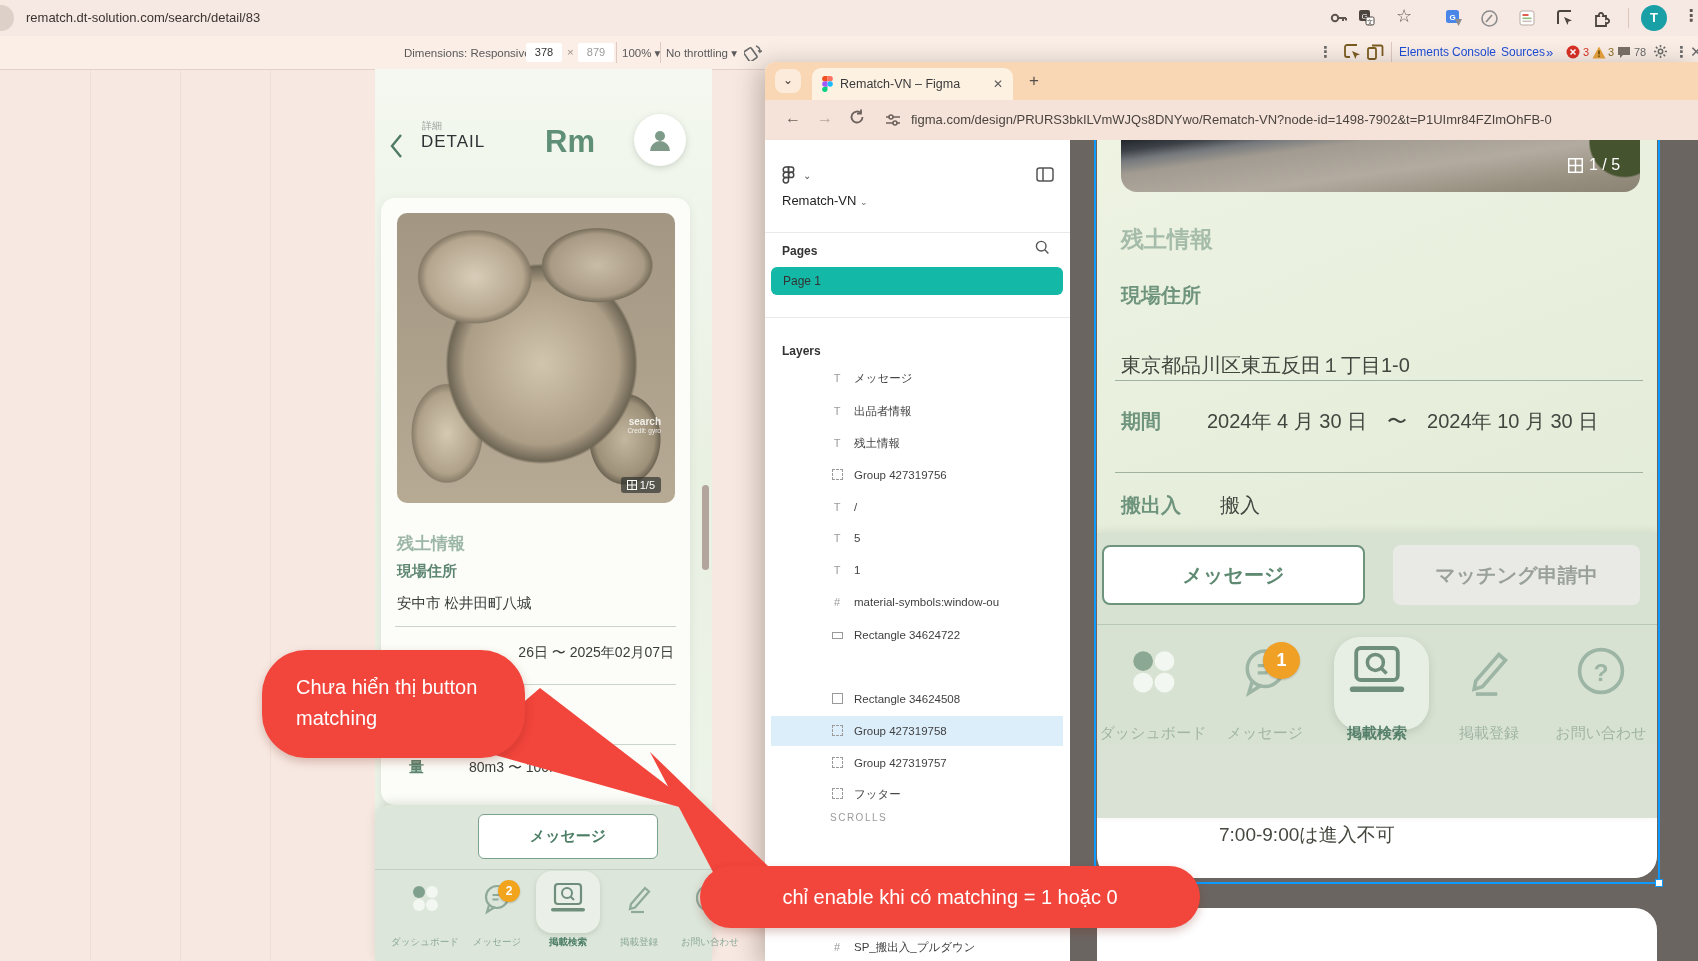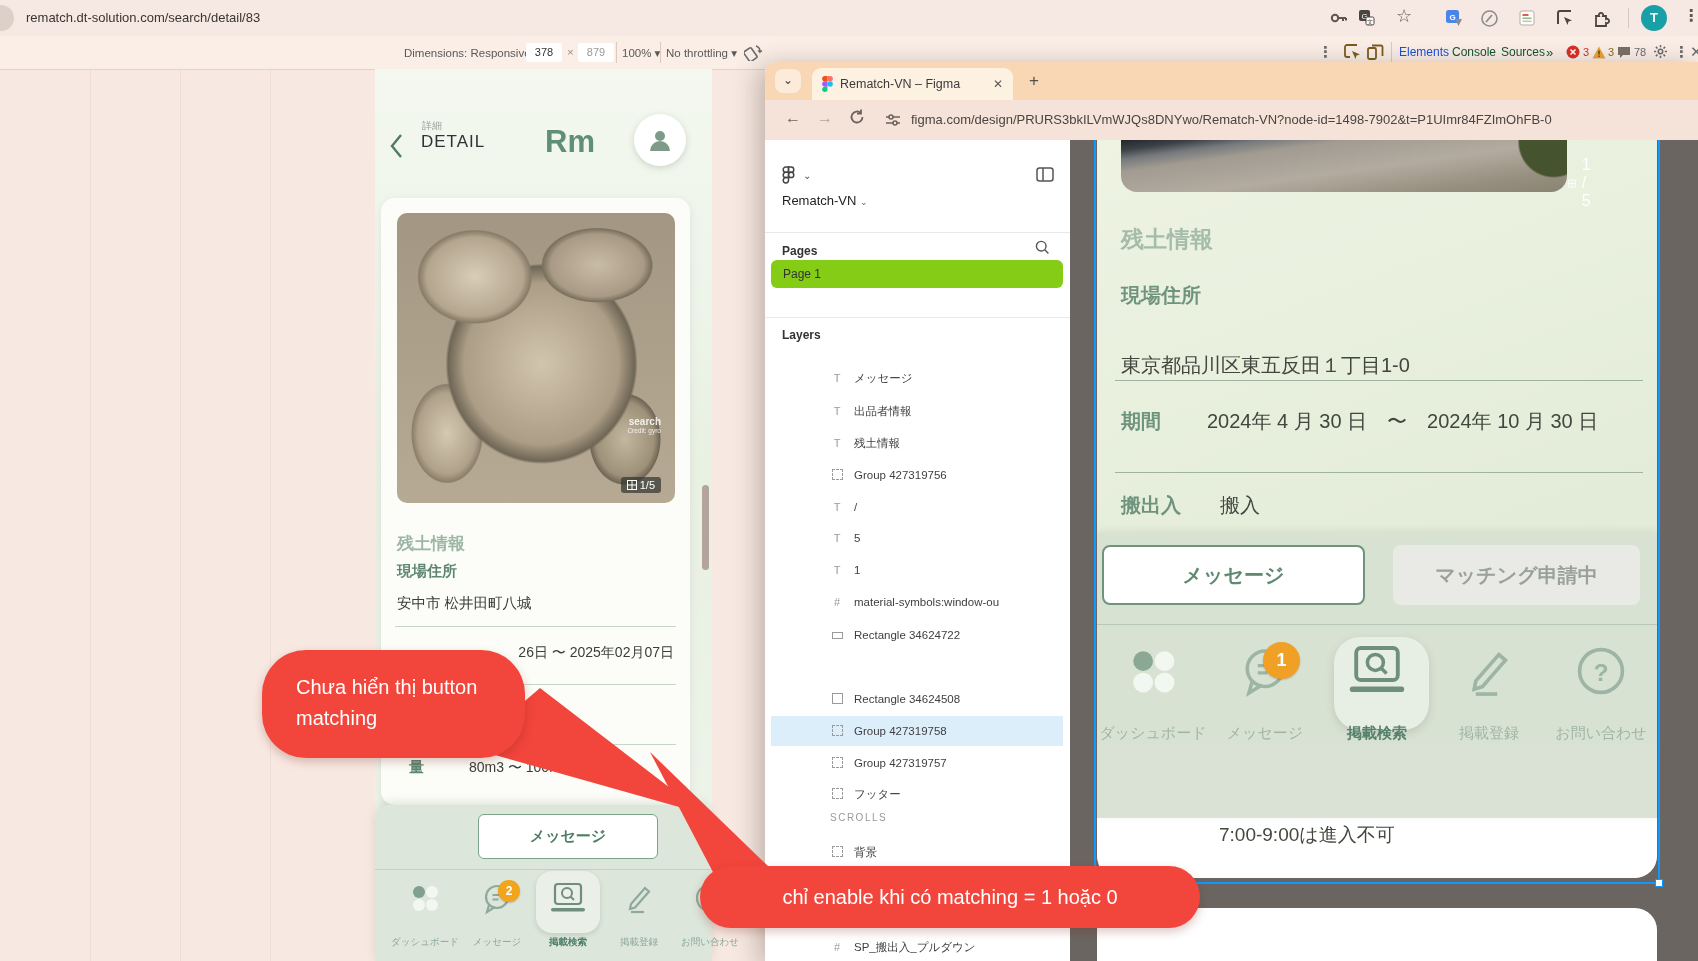--- a/index.html
+++ b/index.html
@@ -14,21 +14,21 @@
   .avatar-t{position:absolute;width:26px;height:26px;border-radius:50%;background:#18a0a6;color:#fff;
             font-size:13px;font-weight:bold;text-align:center;line-height:26px;}
   .tbicon{position:absolute;color:#5f5650;font-size:15px;line-height:16px;}
 
   
   .dtbar{position:absolute;left:0;top:36px;width:100%;height:33px;background:#faeee7;border-bottom:1px solid #e4d1c8;}
   .dtxt{position:absolute;top:10px;font-size:11.5px;color:#5a5a5a;white-space:nowrap;}
   .dbox{position:absolute;top:7px;width:36px;height:19px;background:#fff;border-radius:2px;
         font-size:11px;color:#333;text-align:center;line-height:19px;}
   .dsep{position:absolute;top:6px;width:1px;height:21px;background:#ddc9c0;}
-  .dt-tab{position:absolute;top:9px;font-size:12px;color:#14532d;white-space:nowrap;}
+  .dt-tab{position:absolute;top:9px;font-size:12px;color:#1d4ed8;white-space:nowrap;}
   .badgecount{font-size:11px;}
 
   
   .viewport{position:absolute;left:375px;top:69px;width:337px;height:892px;
             background:linear-gradient(180deg,#f4f8f0 0%,#e9f1e3 45%,#eef4ea 100%);overflow:hidden;}
   .mcard{position:absolute;left:6px;top:129px;width:309px;height:607px;background:#fcfdf8;border-radius:14px;
          box-shadow:0 2px 8px rgba(90,110,90,.12);}
   .mphoto{position:absolute;left:16px;top:15px;width:278px;height:290px;border-radius:10px;background-color:#b2a48e;
     background-image:
       radial-gradient(closest-side at 28% 22%,#d8cdb8,#b4a58e 62%,#877c68 72%,transparent 74%),
@@ -76,21 +76,21 @@
   .layer-row{position:absolute;left:6px;width:292px;height:30px;display:flex;align-items:center;}
   .layer-ic{width:14px;margin-left:59px;margin-right:10px;color:#9a9a9a;font-size:11px;text-align:center;flex:none;}
   .layer-nm{font-size:11.5px;color:#3f3f3f;white-space:nowrap;overflow:hidden;}
   .sq{display:inline-block;width:9px;height:9px;border:1px solid #9a9a9a;}
   .sq.dashed{border-style:dashed;}
   .scrolls{position:absolute;left:65px;font-size:10px;letter-spacing:1.5px;color:#9a9a9a;}
 
   .fcanvas{position:absolute;left:305px;top:0;right:0;height:100%;background:#6b6561;}
   .frame{position:absolute;left:332px;top:0;width:560px;height:738px;border-radius:0 0 22px 22px;overflow:hidden;
          background:linear-gradient(160deg,#eef3e2 0%,#e3ecd9 60%,#e8efdd 100%);}
-  .fphoto{position:absolute;left:24px;top:0;width:446px;height:52px;border-radius:0 0 16px 16px;
+  .fphoto{position:absolute;left:24px;top:0;width:519px;height:52px;border-radius:0 0 16px 16px;
     background:
       radial-gradient(circle at 97% 4%, #46532f 0 34px, transparent 36px),
       linear-gradient(172deg,#23272c 0%,#3c4147 9%,#74787c 17%,#a29b91 28%,#b3aba0 55%,#968f7f 82%,#8a8374 100%);}
   .fgreenh{position:absolute;font-weight:bold;color:#a6bcab;font-size:23px;}
   .flabel{color:#6f947e;font-weight:bold;font-size:20px;}
   .fbody{color:#41463f;font-size:20px;}
   .fline{position:absolute;left:18px;right:14px;height:1px;background:#9fb3a0;}
   .ffooter{position:absolute;left:0;top:393px;width:560px;height:285px;background:rgba(215,225,210,.96);
            box-shadow:0 -2px 8px rgba(60,80,60,.10);}
   .fbtn{position:absolute;top:12px;height:60px;border-radius:8px;display:flex;align-items:center;justify-content:center;
@@ -385,23 +385,23 @@
               <path d="M7 1 V14" stroke="#555" stroke-width="1.5"></path>
             </svg></span>
         <div class="abs" style="left:17px;top:53px;font-size:13px;color:#1e1e1e"><span>Rematch-VN</span> <span style="font-size:9px;color:#666">⌄</span></div>
         <div class="pdivider" style="top:92px"></div>
         <div class="ptext" style="left:17px;top:104px">Pages</div>
         <span class="abs" style="right:20px;top:100px">
           <svg width="15" height="15" viewBox="0 0 15 15">
               <circle cx="6.2" cy="6.2" r="4.8" fill="none" stroke="#555" stroke-width="1.4"></circle>
               <path d="M9.8 9.8 l3.6 3.6" stroke="#555" stroke-width="1.4"></path>
             </svg></span>
-        <div class="prow" style="top:120px;background:#84cc16">Page 1</div>
+        <div class="prow" style="top:127px;background:#14b8a6">Page 1</div>
         <div class="pdivider" style="top:177px"></div>
-        <div class="ptext" style="left:17px;top:188px">Layers</div>
+        <div class="ptext" style="left:17px;top:204px">Layers</div>
 
         <div class="layer-row" style="top:223px">
             <span class="layer-ic">T</span>
             <span class="layer-nm">メッセージ</span>
           </div>
         <div class="layer-row" style="top:256px">
             <span class="layer-ic">T</span>
             <span class="layer-nm">出品者情報</span>
           </div>
         <div class="layer-row" style="top:288px">
@@ -442,24 +442,20 @@
           </div>
         <div class="layer-row" style="top:608px">
             <span class="layer-ic"><span class="sq dashed"></span></span>
             <span class="layer-nm">Group 427319757</span>
           </div>
         <div class="layer-row" style="top:639px">
             <span class="layer-ic"><span class="sq dashed"></span></span>
             <span class="layer-nm">フッター</span>
           </div>
         <div class="scrolls" style="top:672px">SCROLLS</div>
-        <div class="layer-row" style="top:697px">
-            <span class="layer-ic"><span class="sq dashed"></span></span>
-            <span class="layer-nm">背景</span>
-          </div>
         <div class="layer-row" style="top:792px">
             <span class="layer-ic">#</span>
             <span class="layer-nm">SP_搬出入_プルダウン</span>
           </div>
       </div>
 
       <div class="fcanvas">
         <div class="frame" style="left:27px">
           <div class="fphoto">
             <div class="abs" style="left:447px;top:16px;color:#fff;font-size:16px;display:flex;gap:6px;align-items:center">

